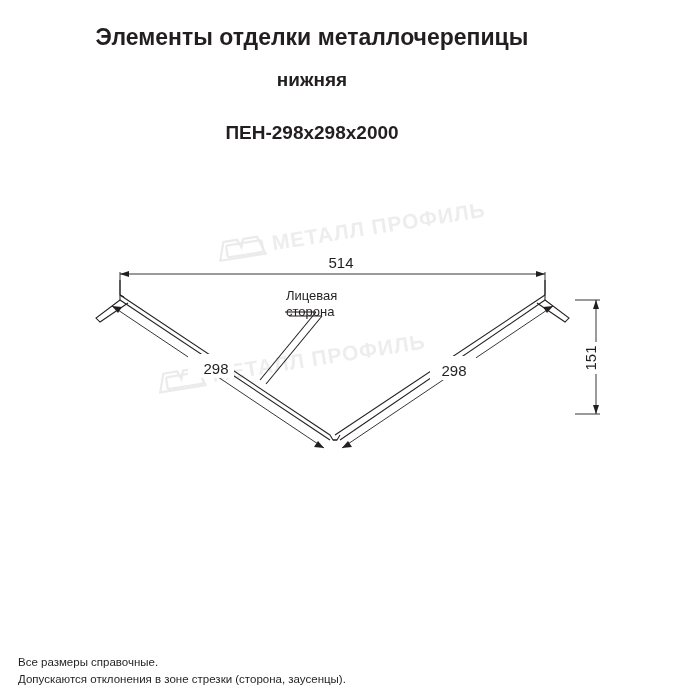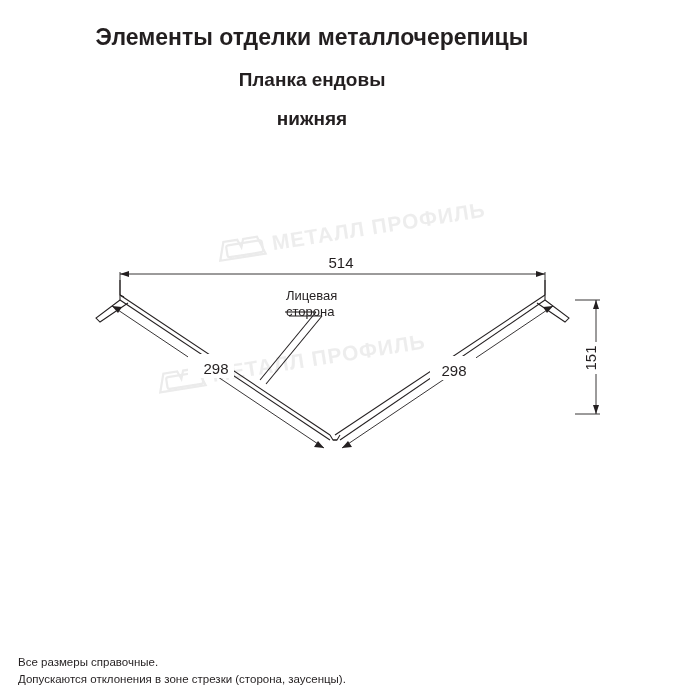--- a/index.html
+++ b/index.html
@@ -91,22 +91,22 @@
     letter-spacing: 1px;
   }
 </style>
 </head>
 <body>
 
 <div class="page">
 
   <div class="title-block">
     <h1 class="main-title">Элементы отделки металлочерепицы</h1>
-    <div class="sub-title">Планка ендовы</div>
     <div class="sub-title-2">нижняя</div>
+    <div class="code-title">ПЕН-298х298х2000</div>
   </div>
 
   <div class="drawing">
     <svg width="700" height="380" viewBox="0 0 700 380">
 
       <g opacity="0.9">
         <g transform="rotate(-9 300 50)">
           <path class="wm" d="M218 58 l6 -18 l14 0 l3 8 l3 -8 l14 0 l6 18 z"></path>
           <rect class="wm" x="226" y="44" width="36" height="12" rx="2"></rect>
           <text class="wm-text" x="272" y="56">МЕТАЛЛ ПРОФИЛЬ</text>

